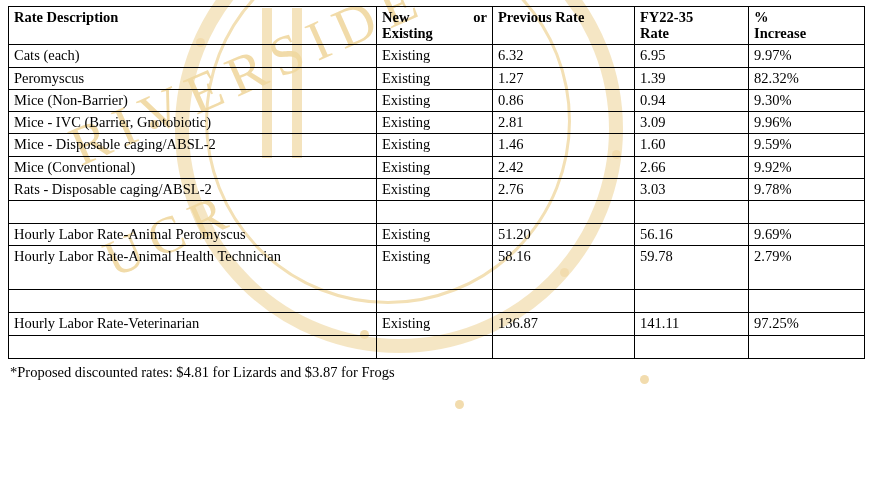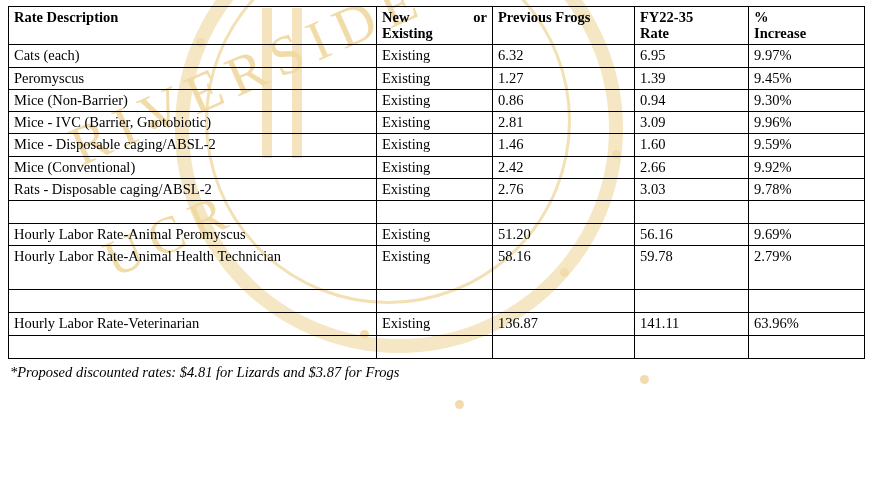--- a/index.html
+++ b/index.html
@@ -121,21 +121,20 @@
   }
   .tall td {
     height: 38px;
   }
 
   .footnote {
     font-size: 14.5px;
     margin-top: 5px;
     padding-left: 2px;
     color: #000000;
-    font-style: italic;
   }
 </style>
 </head>
 <body>
 
 <div class="watermark">
   <div class="wm-ring"></div>
   <div class="wm-ring2"></div>
   <div class="wm-bar" style="left:262px; top:8px;"></div>
   <div class="wm-bar" style="left:292px; top:8px;"></div>
@@ -165,21 +164,21 @@
           <span>Rate Description</span>
         </th>
         <th>
           <div class="hdr-newex">
             <span>New</span>
             <span>or</span>
           </div>
           <div>Existing</div>
         </th>
         <th>
-          <span>Previous Frogs</span>
+          <span>Previous Rate</span>
         </th>
         <th>
           <div>FY22-35</div>
           <div>Rate</div>
         </th>
         <th>
           <div>%</div>
           <div>Increase</div>
         </th>
       </tr>
@@ -190,21 +189,21 @@
           <td>Existing</td>
           <td>6.32</td>
           <td>6.95</td>
           <td>9.97%</td>
         </tr>
         <tr>
           <td>Peromyscus</td>
           <td>Existing</td>
           <td>1.27</td>
           <td>1.39</td>
-          <td>9.45%</td>
+          <td>82.32%</td>
         </tr>
         <tr>
           <td>Mice (Non-Barrier)</td>
           <td>Existing</td>
           <td>0.86</td>
           <td>0.94</td>
           <td>9.30%</td>
         </tr>
         <tr>
           <td>Mice - IVC (Barrier, Gnotobiotic)</td>
@@ -260,21 +259,21 @@
           <td></td>
           <td></td>
           <td></td>
           <td></td>
         </tr>
         <tr>
           <td>Hourly Labor Rate-Veterinarian</td>
           <td>Existing</td>
           <td>136.87</td>
           <td>141.11</td>
-          <td>63.96%</td>
+          <td>97.25%</td>
         </tr>
         <tr class="spacer-row">
           <td></td>
           <td></td>
           <td></td>
           <td></td>
           <td></td>
         </tr>
       </tbody>
   </table>

